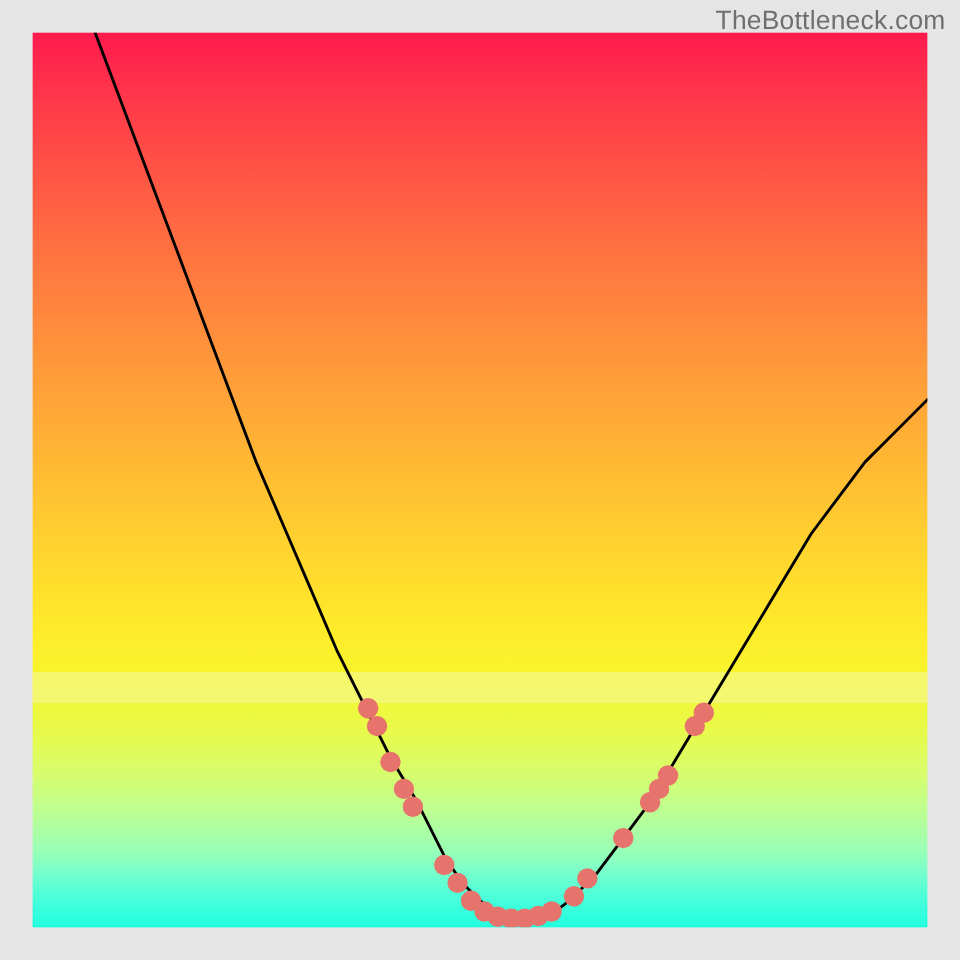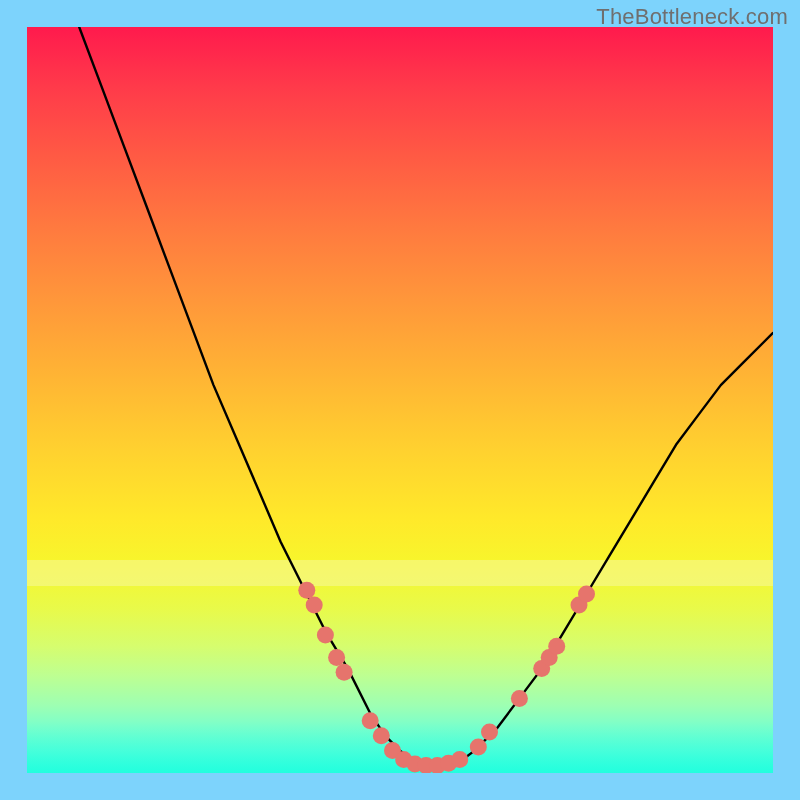--- a/index.html
+++ b/index.html
@@ -10,21 +10,21 @@
     overflow: hidden;
     background: #000;
     font-family: Arial, Helvetica, sans-serif;
   }
   .frame {
     position: absolute;
     top: 0;
     left: 0;
     width: 800px;
     height: 800px;
-    background: #7dd3fc;
+    background: #e5e5e5;
   }
   .plot-area {
     position: absolute;
     left: 27px;
     top: 27px;
     width: 746px;
     height: 746px;
     overflow: hidden;
   }
   .gradient-bg {

